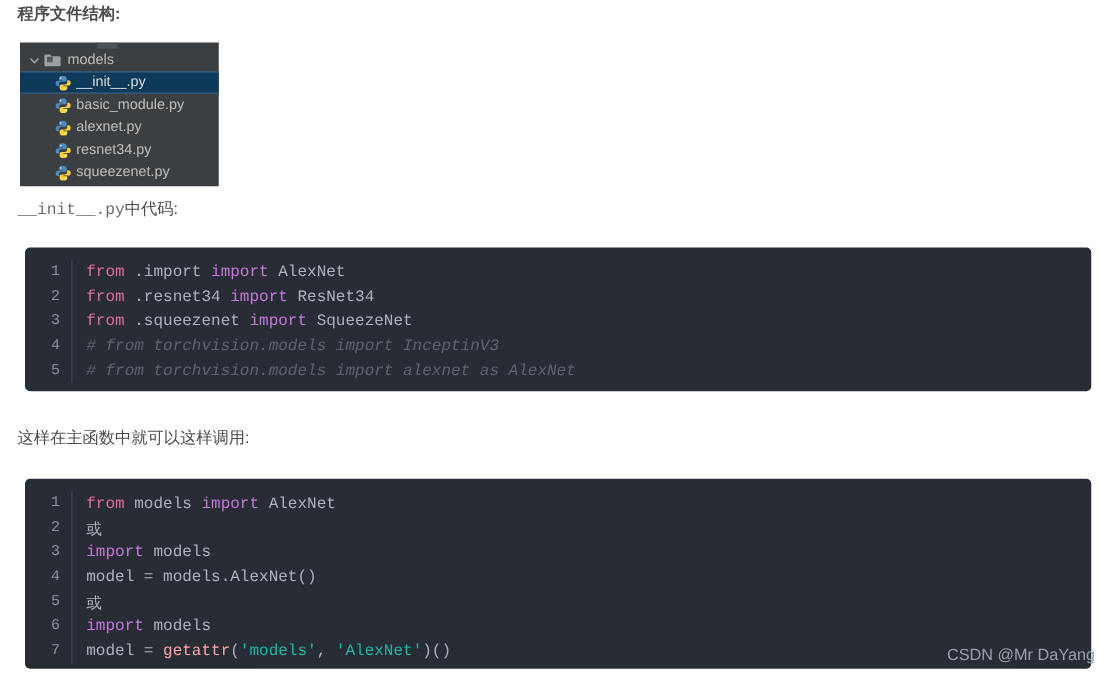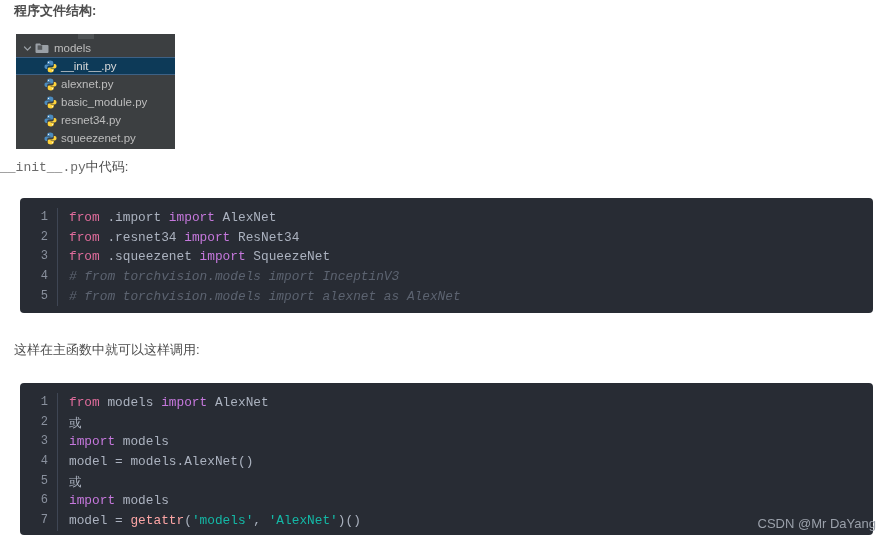--- a/index.html
+++ b/index.html
@@ -17,21 +17,21 @@
 
   
   .article-text {
     position: absolute;
     font-size: 13px;
     line-height: 18px;
     color: #4d4d4d;
     white-space: nowrap;
   }
   #caption-structure { left: 14px; top: 2px; font-weight: bold; }
-  #caption-init      { left: 0; top: 158px; }
+  #caption-init      { left: 14px; top: 158px; }
   #caption-call      { left: 14px; top: 341px; }
 
   .mono-inline {
     font-family: "Liberation Mono", "DejaVu Sans Mono", monospace;
     color: #6b6b6b;
     font-size: 13px;
   }
 
   
   #file-tree {
@@ -189,31 +189,31 @@
         <span class="tree-label">__init__.py</span>
       </div>
       <div class="tree-row">
         <span class="tree-indent"></span>
         <span class="py-icon"><svg width="13" height="13" viewBox="0 0 13 13">
             <path d="M6.2 0.6 C4 0.6 3.2 1.5 3.2 2.7 V4.1 H6.4 V4.6 H2.3 C1.2 4.6 0.5 5.3 0.5 6.7 C0.5 8.1 1.2 8.9 2.3 8.9 H3.2 V7.4 C3.2 6.2 4.1 5.4 5.3 5.4 H7.8 C8.7 5.4 9.3 4.8 9.3 3.9 V2.7 C9.3 1.6 8.5 0.8 7.4 0.7 Z" fill="#4b8bbe"></path>
             <circle cx="4.6" cy="2.4" r="0.55" fill="#ffffff"></circle>
             <path d="M6.8 12.4 C9 12.4 9.8 11.5 9.8 10.3 V8.9 H6.6 V8.4 H10.7 C11.8 8.4 12.5 7.7 12.5 6.3 C12.5 4.9 11.8 4.1 10.7 4.1 H9.8 V5.6 C9.8 6.8 8.9 7.6 7.7 7.6 H5.2 C4.3 7.6 3.7 8.2 3.7 9.1 V10.3 C3.7 11.4 4.5 12.2 5.6 12.3 Z" fill="#ffd43b"></path>
             <circle cx="8.4" cy="10.6" r="0.55" fill="#ffffff"></circle>
           </svg></span>
+        <span class="tree-label">basic_module.py</span>
+      </div>
+      <div class="tree-row">
+        <span class="tree-indent"></span>
+        <span class="py-icon"><svg width="13" height="13" viewBox="0 0 13 13">
+            <path d="M6.2 0.6 C4 0.6 3.2 1.5 3.2 2.7 V4.1 H6.4 V4.6 H2.3 C1.2 4.6 0.5 5.3 0.5 6.7 C0.5 8.1 1.2 8.9 2.3 8.9 H3.2 V7.4 C3.2 6.2 4.1 5.4 5.3 5.4 H7.8 C8.7 5.4 9.3 4.8 9.3 3.9 V2.7 C9.3 1.6 8.5 0.8 7.4 0.7 Z" fill="#4b8bbe"></path>
+            <circle cx="4.6" cy="2.4" r="0.55" fill="#ffffff"></circle>
+            <path d="M6.8 12.4 C9 12.4 9.8 11.5 9.8 10.3 V8.9 H6.6 V8.4 H10.7 C11.8 8.4 12.5 7.7 12.5 6.3 C12.5 4.9 11.8 4.1 10.7 4.1 H9.8 V5.6 C9.8 6.8 8.9 7.6 7.7 7.6 H5.2 C4.3 7.6 3.7 8.2 3.7 9.1 V10.3 C3.7 11.4 4.5 12.2 5.6 12.3 Z" fill="#ffd43b"></path>
+            <circle cx="8.4" cy="10.6" r="0.55" fill="#ffffff"></circle>
+          </svg></span>
         <span class="tree-label">alexnet.py</span>
-      </div>
-      <div class="tree-row">
-        <span class="tree-indent"></span>
-        <span class="py-icon"><svg width="13" height="13" viewBox="0 0 13 13">
-            <path d="M6.2 0.6 C4 0.6 3.2 1.5 3.2 2.7 V4.1 H6.4 V4.6 H2.3 C1.2 4.6 0.5 5.3 0.5 6.7 C0.5 8.1 1.2 8.9 2.3 8.9 H3.2 V7.4 C3.2 6.2 4.1 5.4 5.3 5.4 H7.8 C8.7 5.4 9.3 4.8 9.3 3.9 V2.7 C9.3 1.6 8.5 0.8 7.4 0.7 Z" fill="#4b8bbe"></path>
-            <circle cx="4.6" cy="2.4" r="0.55" fill="#ffffff"></circle>
-            <path d="M6.8 12.4 C9 12.4 9.8 11.5 9.8 10.3 V8.9 H6.6 V8.4 H10.7 C11.8 8.4 12.5 7.7 12.5 6.3 C12.5 4.9 11.8 4.1 10.7 4.1 H9.8 V5.6 C9.8 6.8 8.9 7.6 7.7 7.6 H5.2 C4.3 7.6 3.7 8.2 3.7 9.1 V10.3 C3.7 11.4 4.5 12.2 5.6 12.3 Z" fill="#ffd43b"></path>
-            <circle cx="8.4" cy="10.6" r="0.55" fill="#ffffff"></circle>
-          </svg></span>
-        <span class="tree-label">basic_module.py</span>
       </div>
       <div class="tree-row">
         <span class="tree-indent"></span>
         <span class="py-icon"><svg width="13" height="13" viewBox="0 0 13 13">
             <path d="M6.2 0.6 C4 0.6 3.2 1.5 3.2 2.7 V4.1 H6.4 V4.6 H2.3 C1.2 4.6 0.5 5.3 0.5 6.7 C0.5 8.1 1.2 8.9 2.3 8.9 H3.2 V7.4 C3.2 6.2 4.1 5.4 5.3 5.4 H7.8 C8.7 5.4 9.3 4.8 9.3 3.9 V2.7 C9.3 1.6 8.5 0.8 7.4 0.7 Z" fill="#4b8bbe"></path>
             <circle cx="4.6" cy="2.4" r="0.55" fill="#ffffff"></circle>
             <path d="M6.8 12.4 C9 12.4 9.8 11.5 9.8 10.3 V8.9 H6.6 V8.4 H10.7 C11.8 8.4 12.5 7.7 12.5 6.3 C12.5 4.9 11.8 4.1 10.7 4.1 H9.8 V5.6 C9.8 6.8 8.9 7.6 7.7 7.6 H5.2 C4.3 7.6 3.7 8.2 3.7 9.1 V10.3 C3.7 11.4 4.5 12.2 5.6 12.3 Z" fill="#ffd43b"></path>
             <circle cx="8.4" cy="10.6" r="0.55" fill="#ffffff"></circle>
           </svg></span>
         <span class="tree-label">resnet34.py</span>

